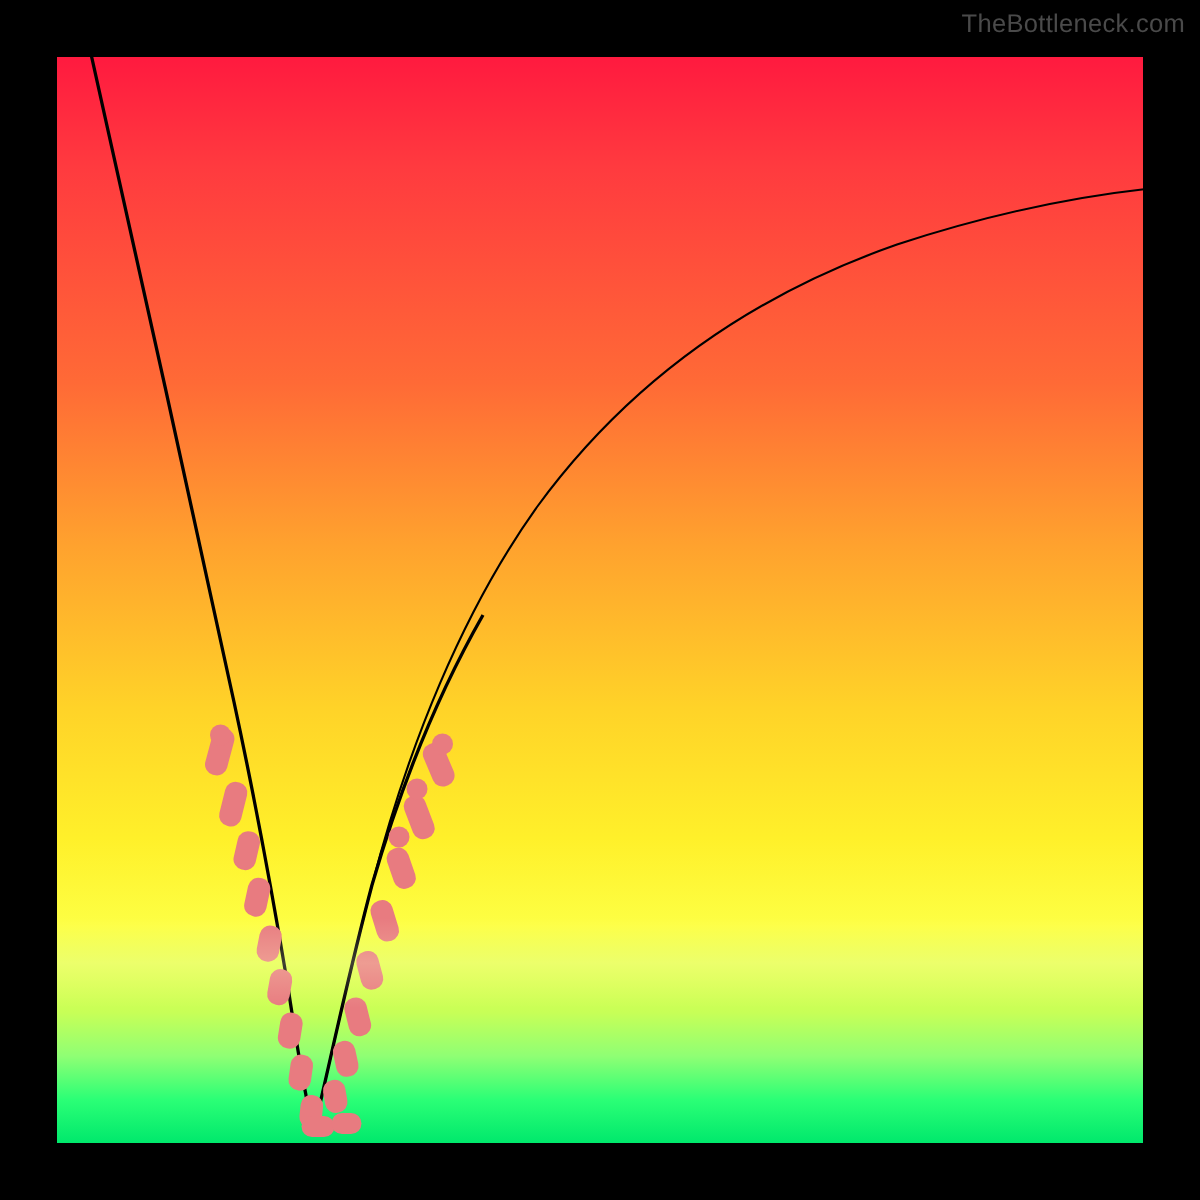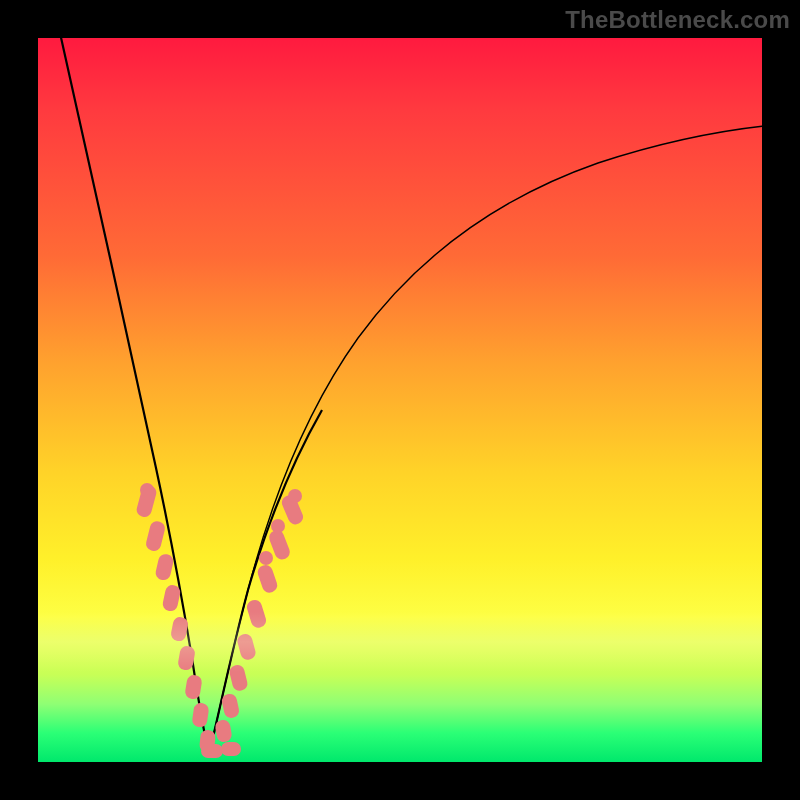--- a/index.html
+++ b/index.html
@@ -52,22 +52,22 @@
       rgba(255,255,200,0) 0%,
       rgba(255,255,200,0.25) 50%,
       rgba(255,255,200,0) 100%);
     pointer-events: none;
   }
   .watermark {
     position: absolute;
     top: 6px;
     right: 10px;
     color: #4a4a4a;
-    font-size: 24px;
-    font-weight: 700;
+    font-size: 17px;
+    font-weight: 400;
     letter-spacing: 0.2px;
   }
   svg.curves {
     position: absolute;
     left: 0;
     top: 0;
     width: 724px;
     height: 724px;
     overflow: visible;
   }

